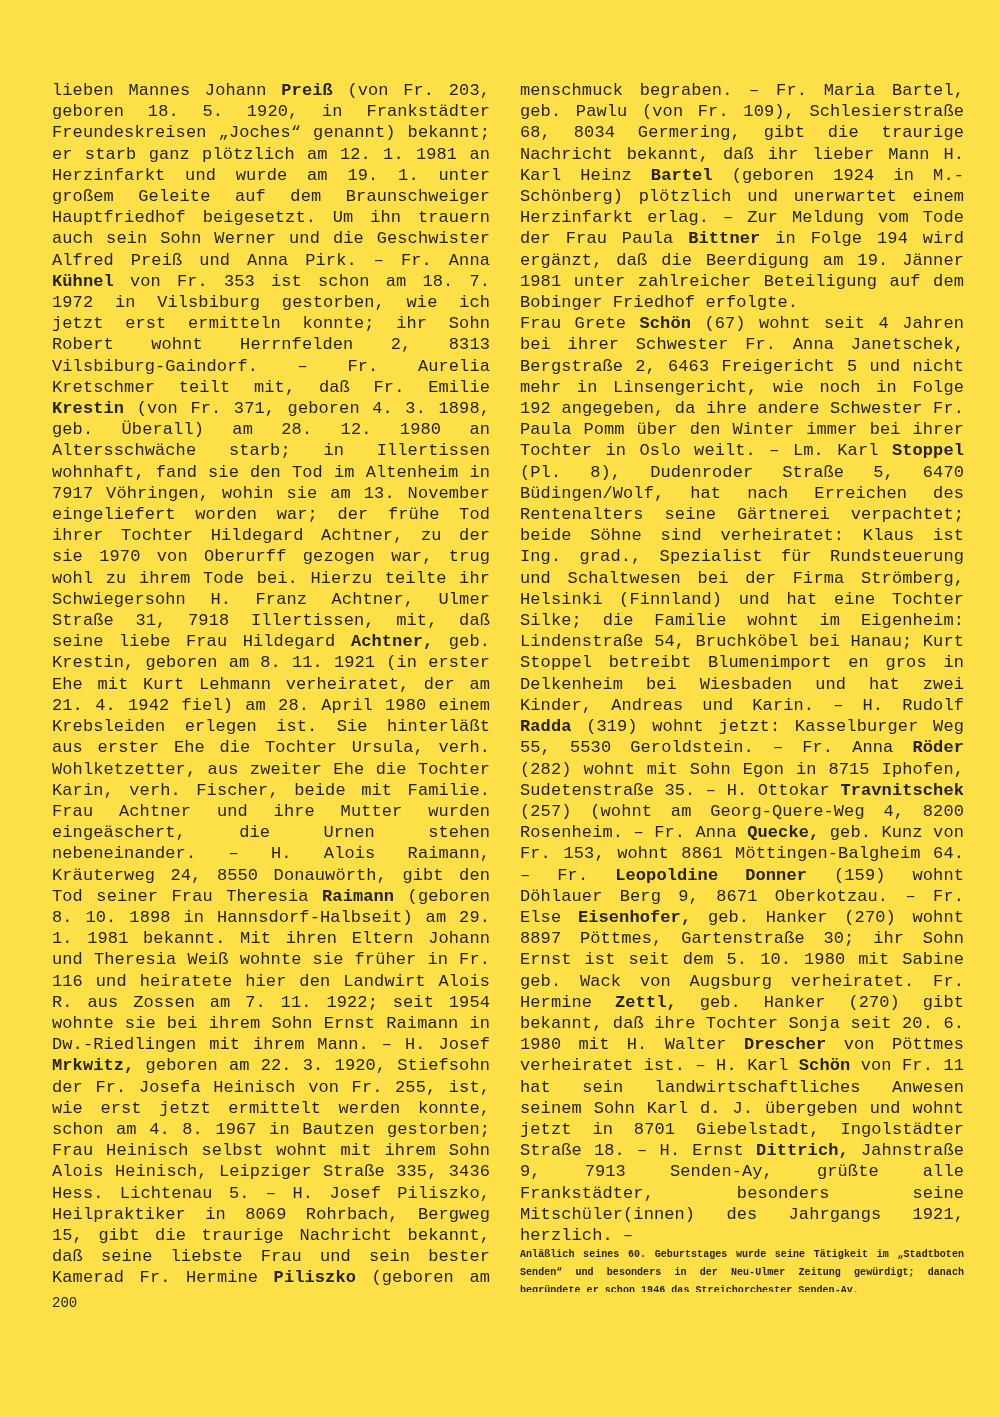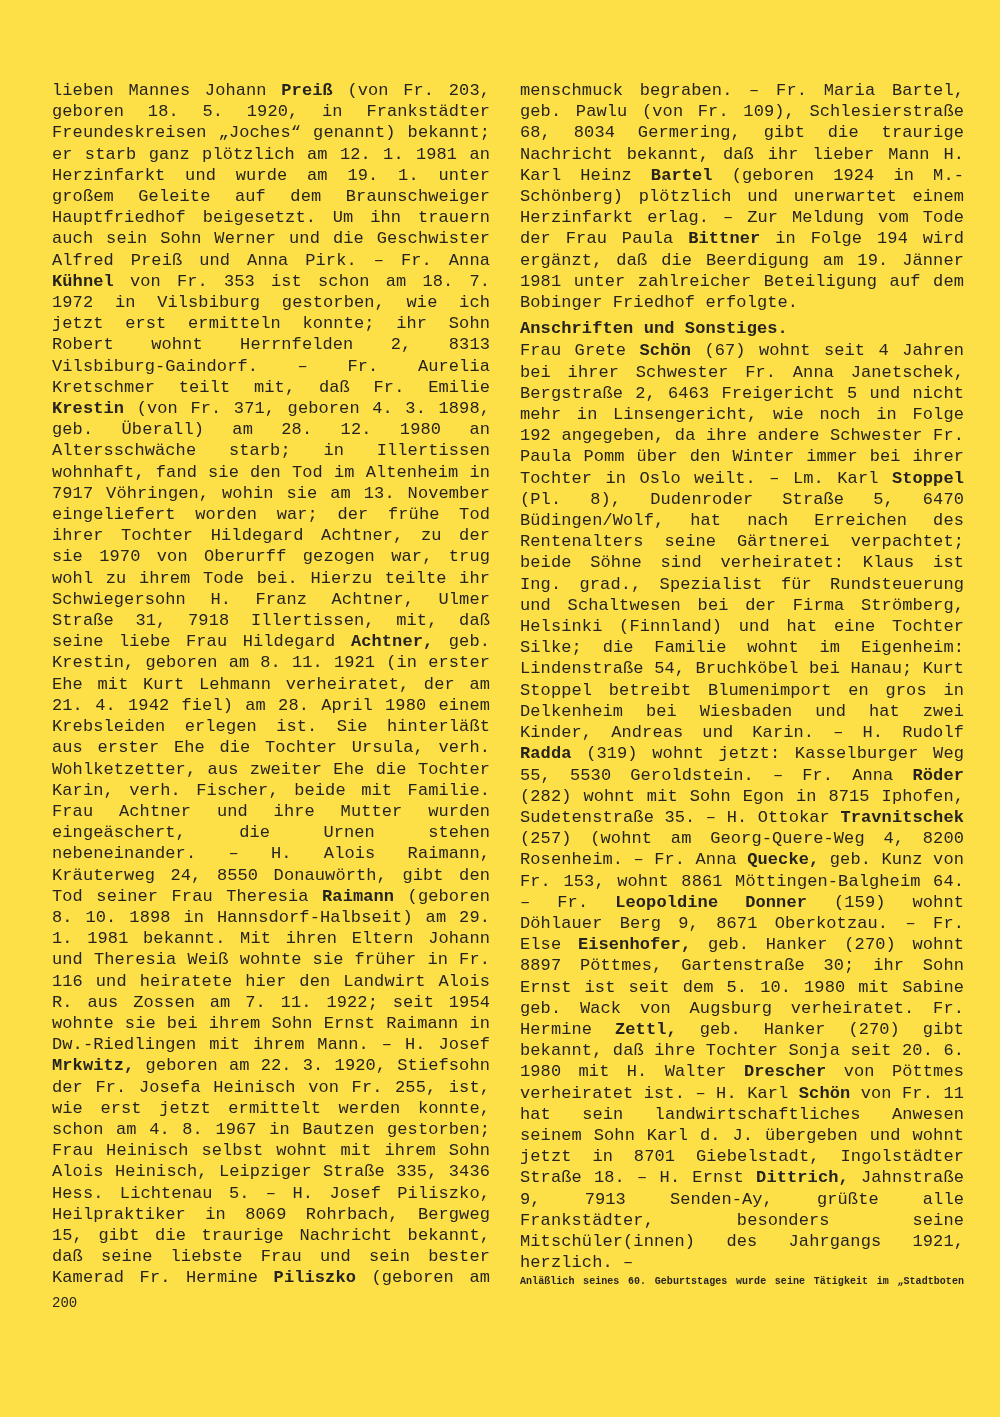--- a/index.html
+++ b/index.html
@@ -62,19 +62,18 @@
 </head>
 <body>
 
 <div class="page">
   <div class="columns">
     <div class="column column-left">
         <p class="block paragraph"><span>lieben Mannes Johann </span><b>Preiß</b><span> (von Fr. 203, geboren 18. 5. 1920, in Frankstädter Freundeskreisen „Joches“ genannt) bekannt; er starb ganz plötzlich am 12. 1. 1981 an Herzinfarkt und wurde am 19. 1. unter großem Geleite auf dem Braunschweiger Hauptfriedhof beigesetzt. Um ihn trauern auch sein Sohn Werner und die Geschwister Alfred Preiß und Anna Pirk. – Fr. Anna </span><b>Kühnel</b><span> von Fr. 353 ist schon am 18. 7. 1972 in Vilsbiburg gestorben, wie ich jetzt erst ermitteln konnte; ihr Sohn Robert wohnt Herrnfelden 2, 8313 Vilsbiburg-Gaindorf. – Fr. Aurelia Kretschmer teilt mit, daß Fr. Emilie </span><b>Krestin</b><span> (von Fr. 371, geboren 4. 3. 1898, geb. Überall) am 28. 12. 1980 an Altersschwäche starb; in Illertissen wohnhaft, fand sie den Tod im Altenheim in 7917 Vöhringen, wohin sie am 13. November eingeliefert worden war; der frühe Tod ihrer Tochter Hildegard Achtner, zu der sie 1970 von Oberurff gezogen war, trug wohl zu ihrem Tode bei. Hierzu teilte ihr Schwiegersohn H. Franz Achtner, Ulmer Straße 31, 7918 Illertissen, mit, daß seine liebe Frau Hildegard </span><b>Achtner,</b><span> geb. Krestin, geboren am 8. 11. 1921 (in erster Ehe mit Kurt Lehmann verheiratet, der am 21. 4. 1942 fiel) am 28. April 1980 einem Krebsleiden erlegen ist. Sie hinterläßt aus erster Ehe die Tochter Ursula, verh. Wohlketzetter, aus zweiter Ehe die Tochter Karin, verh. Fischer, beide mit Familie. Frau Achtner und ihre Mutter wurden eingeäschert, die Urnen stehen nebeneinander. – H. Alois Raimann, Kräuterweg 24, 8550 Donauwörth, gibt den Tod seiner Frau Theresia </span><b>Raimann</b><span> (geboren 8. 10. 1898 in Hannsdorf-Halbseit) am 29. 1. 1981 bekannt. Mit ihren Eltern Johann und Theresia Weiß wohnte sie früher in Fr. 116 und heiratete hier den Landwirt Alois R. aus Zossen am 7. 11. 1922; seit 1954 wohnte sie bei ihrem Sohn Ernst Raimann in Dw.-Riedlingen mit ihrem Mann. – H. Josef </span><b>Mrkwitz,</b><span> geboren am 22. 3. 1920, Stiefsohn der Fr. Josefa Heinisch von Fr. 255, ist, wie erst jetzt ermittelt werden konnte, schon am 4. 8. 1967 in Bautzen gestorben; Frau Heinisch selbst wohnt mit ihrem Sohn Alois Heinisch, Leipziger Straße 335, 3436 Hess. Lichtenau 5. – H. Josef Piliszko, Heilpraktiker in 8069 Rohrbach, Bergweg 15, gibt die traurige Nachricht bekannt, daß seine liebste Frau und sein bester Kamerad Fr. Hermine </span><b>Piliszko</b><span> (geboren am 8. 1. 1930, geb. Korger von Fr. 251) am 23. 2. 1981 einem tückischen Leiden erlegen ist; am 27. 2. wurde sie unter zahlreicher Beteiligung von Ortsansässigen und Patienten mit viel Blu-</span></p>
       </div>
     <div class="column column-right">
         <p class="block paragraph"><span>menschmuck begraben. – Fr. Maria Bartel, geb. Pawlu (von Fr. 109), Schlesierstraße 68, 8034 Germering, gibt die traurige Nachricht bekannt, daß ihr lieber Mann H. Karl Heinz </span><b>Bartel</b><span> (geboren 1924 in M.-Schönberg) plötzlich und unerwartet einem Herzinfarkt erlag. – Zur Meldung vom Tode der Frau Paula </span><b>Bittner</b><span> in Folge 194 wird ergänzt, daß die Beerdigung am 19. Jänner 1981 unter zahlreicher Beteiligung auf dem Bobinger Friedhof erfolgte.</span></p>
-        <h2 class="block heading"><b>Anschriften und Sonstiges.</b></h2>
         <p class="block paragraph"><span>Frau Grete </span><b>Schön</b><span> (67) wohnt seit 4 Jahren bei ihrer Schwester Fr. Anna Janetschek, Bergstraße 2, 6463 Freigericht 5 und nicht mehr in Linsengericht, wie noch in Folge 192 angegeben, da ihre andere Schwester Fr. Paula Pomm über den Winter immer bei ihrer Tochter in Oslo weilt. – Lm. Karl </span><b>Stoppel</b><span> (Pl. 8), Dudenroder Straße 5, 6470 Büdingen/Wolf, hat nach Erreichen des Rentenalters seine Gärtnerei verpachtet; beide Söhne sind verheiratet: Klaus ist Ing. grad., Spezialist für Rundsteuerung und Schaltwesen bei der Firma Strömberg, Helsinki (Finnland) und hat eine Tochter Silke; die Familie wohnt im Eigenheim: Lindenstraße 54, Bruchköbel bei Hanau; Kurt Stoppel betreibt Blumenimport en gros in Delkenheim bei Wiesbaden und hat zwei Kinder, Andreas und Karin. – H. Rudolf </span><b>Radda</b><span> (319) wohnt jetzt: Kasselburger Weg 55, 5530 Geroldstein. – Fr. Anna </span><b>Röder</b><span> (282) wohnt mit Sohn Egon in 8715 Iphofen, Sudetenstraße 35. – H. Ottokar </span><b>Travnitschek</b><span> (257) (wohnt am Georg-Quere-Weg 4, 8200 Rosenheim. – Fr. Anna </span><b>Quecke,</b><span> geb. Kunz von Fr. 153, wohnt 8861 Möttingen-Balgheim 64. – Fr. </span><b>Leopoldine Donner</b><span> (159) wohnt Döhlauer Berg 9, 8671 Oberkotzau. – Fr. Else </span><b>Eisenhofer,</b><span> geb. Hanker (270) wohnt 8897 Pöttmes, Gartenstraße 30; ihr Sohn Ernst ist seit dem 5. 10. 1980 mit Sabine geb. Wack von Augsburg verheiratet. Fr. Hermine </span><b>Zettl,</b><span> geb. Hanker (270) gibt bekannt, daß ihre Tochter Sonja seit 20. 6. 1980 mit H. Walter </span><b>Drescher</b><span> von Pöttmes verheiratet ist. – H. Karl </span><b>Schön</b><span> von Fr. 11 hat sein landwirtschaftliches Anwesen seinem Sohn Karl d. J. übergeben und wohnt jetzt in 8701 Giebelstadt, Ingolstädter Straße 18. – H. Ernst </span><b>Dittrich,</b><span> Jahnstraße 9, 7913 Senden-Ay, grüßte alle Frankstädter, besonders seine Mitschüler(innen) des Jahrgangs 1921, herzlich. –</span></p>
         <p class="block smallprint"><span>Anläßlich seines 60. Geburtstages wurde seine Tätigkeit im „Stadtboten Senden“ und besonders in der Neu-Ulmer Zeitung gewürdigt; danach begründete er schon 1946 das Streichorchester Senden-Ay,</span></p>
       </div>
   </div>
   <div class="page-number">200</div>
 </div>
 
 </body></html>

